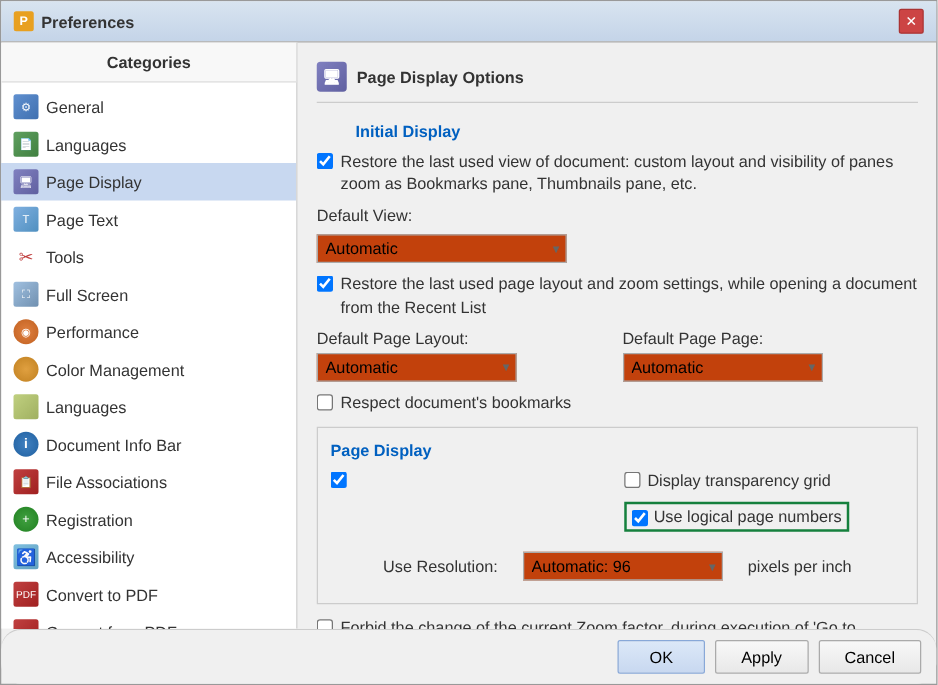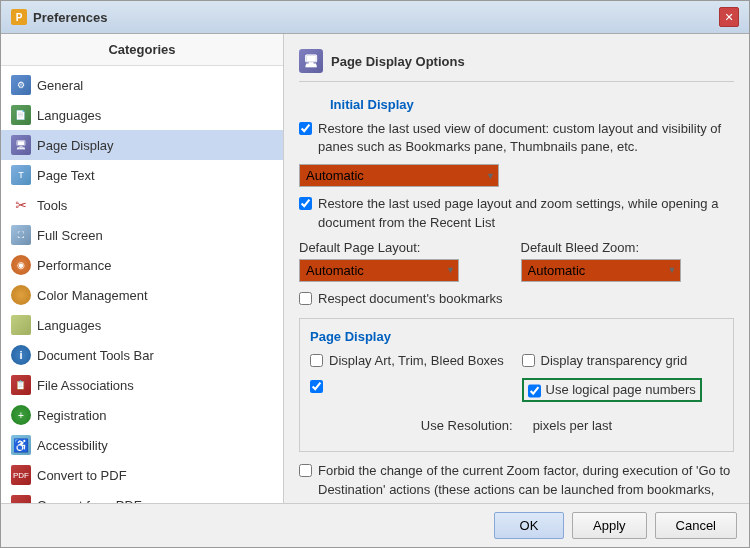--- a/index.html
+++ b/index.html
@@ -4,21 +4,21 @@
   <style>
     * { box-sizing: border-box; margin: 0; padding: 0; font-family: 'Segoe UI', Tahoma, Arial, sans-serif; font-size: 13px; }
     body { background: #f0f0f0; display: flex; justify-content: center; align-items: center; height: 100vh; }
     .dialog { width: 750px; height: 548px; background: #f0f0f0; border: 1px solid #999; box-shadow: 2px 2px 8px rgba(0,0,0,0.4); display: flex; flex-direction: column; }
     .title-bar { background: linear-gradient(to bottom, #d8e4f0, #c4d4e8); padding: 6px 10px; display: flex; align-items: center; justify-content: space-between; border-bottom: 1px solid #aaa; }
     .title-bar-left { display: flex; align-items: center; gap: 6px; }
     .title-icon { width: 16px; height: 16px; background: #e8a020; border-radius: 2px; display: flex; align-items: center; justify-content: center; color: white; font-size: 10px; font-weight: bold; }
     .title-text { font-weight: bold; color: #333; font-size: 13px; }
     .close-btn { width: 20px; height: 20px; background: #c44; border: 1px solid #a33; color: white; font-size: 11px; cursor: pointer; display: flex; align-items: center; justify-content: center; border-radius: 2px; }
     .content { display: flex; flex: 1; overflow: hidden; }
-    .sidebar { width: 283px; background: white; border-right: 1px solid #ccc; display: flex; flex-direction: column; }
+    .sidebar { width: 237px; background: white; border-right: 1px solid #ccc; display: flex; flex-direction: column; }
     .sidebar-title { text-align: center; font-weight: bold; padding: 8px; color: #333; border-bottom: 1px solid #ddd; background: #f8f8f8; }
     .sidebar-list { flex: 1; overflow-y: auto; padding: 4px 0; }
     .sidebar-item { display: flex; align-items: center; gap: 6px; padding: 5px 10px; cursor: pointer; color: #333; }
     .sidebar-item.active { background: #c8d8f0; }
     .sidebar-icon { width: 20px; height: 20px; display: flex; align-items: center; justify-content: center; flex-shrink: 0; }
     .icon-general { background: linear-gradient(135deg, #6090d0, #4070b0); border-radius: 2px; color: white; font-size: 9px; }
     .icon-documents { background: linear-gradient(135deg, #60a060, #408040); border-radius: 2px; color: white; font-size: 9px; }
     .icon-pagedisplay { background: linear-gradient(135deg, #8080c0, #6060a0); border-radius: 2px; color: white; font-size: 9px; }
     .icon-pagetext { background: linear-gradient(135deg, #80b0e0, #5090c0); border-radius: 2px; color: white; font-size: 9px; }
     .icon-tools { background: transparent; color: #c04040; font-size: 14px; }
@@ -44,21 +44,21 @@
     .form-select { padding: 3px 20px 3px 6px; border: 1px solid #aaa; background: #c2410c; appearance: none; -webkit-appearance: none; cursor: pointer; min-width: 160px; position: relative; }
     .select-wrapper { position: relative; display: inline-block; }
     .select-wrapper::after { content: '▼'; position: absolute; right: 4px; top: 50%; transform: translateY(-50%); font-size: 9px; color: #666; pointer-events: none; }
     .two-col { display: flex; gap: 8px; margin-bottom: 8px; justify-content: flex-end; }
     .two-col > div { flex: 1; }
     .page-display-section { border: 1px solid #ccc; padding: 10px; margin-top: 10px; }
     .page-display-section-title { color: #0060c0; font-weight: bold; margin-bottom: 8px; }
     .two-col-checks { display: flex; gap: 10px; }
     .col-checks { flex: 1; }
     .resolution-row { display: flex; align-items: center; gap: 20px; margin: 8px 0; justify-content: center; }
-    .bottom-buttons { display: flex; justify-content: flex-end; gap: 8px; padding: 8px 12px; border-top: 1px solid #ccc; background: #f0f0f0; }
+    .bottom-buttons { display: flex; justify-content: flex-end; gap: 8px; padding: 8px 12px; border-top: 1px solid #ccc; background: #f0f0f0; border-radius: 16px; }
     .btn { padding: 5px 20px; border: 1px solid #aaa; background: linear-gradient(to bottom, #f8f8f8, #e8e8e8); cursor: pointer; border-radius: 2px; min-width: 70px; text-align: center; }
     .btn-ok { background: linear-gradient(to bottom, #dce8f8, #c8d8f0); border-color: #88a8d8; }
   </style>
 </head>
 <body>
 
 <div class="dialog">
 
   <div class="title-bar">
     <div class="title-bar-left">
@@ -105,21 +105,21 @@
         <div class="sidebar-item">
           <div class="sidebar-icon icon-color"></div>
           <span>Color Management</span>
         </div>
         <div class="sidebar-item">
           <div class="sidebar-icon icon-languages"></div>
           <span>Languages</span>
         </div>
         <div class="sidebar-item">
           <div class="sidebar-icon icon-docinfo">i</div>
-          <span>Document Tools Bar</span>
+          <span>Document Info Bar</span>
         </div>
         <div class="sidebar-item">
           <div class="sidebar-icon icon-fileassoc">📋</div>
           <span>File Associations</span>
         </div>
         <div class="sidebar-item">
           <div class="sidebar-icon icon-registration">+</div>
           <span>Registration</span>
         </div>
         <div class="sidebar-item">
@@ -142,23 +142,26 @@
 
       <div class="panel-title">
         <div class="panel-icon">🖥</div>
         <span>Page Display Options</span>
       </div>
 
       <div class="section-label">Initial Display</div>
 
       <div class="checkbox-row">
         <input type="checkbox" checked="" style="">
-        <span class="checkbox-text">Restore the last used view of document: custom layout and visibility of panes such as Bookmarks pane, Thumbnails pane, etc.</span>
-      </div>
-
+        <span class="checkbox-text">Restore the last used view of document: custom layout and visibility of panes zoom as Bookmarks pane, Thumbnails pane, etc.</span>
+      </div>
+
+      <div class="form-row">
+        <label class="form-label">Default View:</label>
+      </div>
       <div class="form-row">
         <div class="select-wrapper">
           <select class="form-select" style="width:200px;">
             <option>Automatic</option>
           </select>
         </div>
       </div>
 
       <div class="checkbox-row">
         <input type="checkbox" checked="" style="">
@@ -168,64 +171,65 @@
       <div class="two-col">
         <div>
           <div class="form-label">Default Page Layout:</div>
           <div style="margin-top:4px;" class="select-wrapper">
             <select class="form-select" style="width:160px;">
               <option>Automatic</option>
             </select>
           </div>
         </div>
         <div>
-          <div class="form-label">Default Bleed Zoom:</div>
+          <div class="form-label">Default Page Page:</div>
           <div style="margin-top:4px;" class="select-wrapper">
             <select class="form-select" style="width:160px;">
               <option>Automatic</option>
             </select>
           </div>
         </div>
       </div>
 
       <div class="checkbox-row">
         <input type="checkbox" style="">
         <span class="checkbox-text">Respect document's bookmarks</span>
       </div>
 
       <div class="page-display-section">
         <div class="page-display-section-title">Page Display</div>
 
         <div class="two-col-checks">
           <div class="col-checks">
-            <div class="checkbox-row">
-              <input type="checkbox" style="">
-              <span class="checkbox-text">Display Art, Trim, Bleed Boxes</span>
-            </div>
             <div class="checkbox-row">
               <input type="checkbox" checked="" style="">
             </div>
           </div>
           <div class="col-checks">
             <div class="checkbox-row">
               <input type="checkbox" style="">
               <span class="checkbox-text">Display transparency grid</span>
             </div>
             <div class="checkbox-row">
               <span style="border: 2px solid #15803d; padding: 1px 4px; display:inline-flex; gap:5px;">
                 <input type="checkbox" checked="" style="">
                 <span class="checkbox-text">Use logical page numbers</span>
               </span>
             </div>
           </div>
         </div>
 
         <div class="resolution-row">
           <label class="form-label">Use Resolution:</label>
-          <span class="form-label">pixels per last</span>
+          <div class="select-wrapper">
+            <select class="form-select" style="width:140px;">
+              <option>Automatic: 96</option>
+            </select>
+          </div>
+          <span class="form-label">pixels per inch</span>
         </div>
       </div>
 
       <div class="checkbox-row" style="margin-top:10px;">
         <input type="checkbox" style="">
         <span class="checkbox-text">Forbid the change of the current Zoom factor, during execution of 'Go to Destination' actions (these actions can be launched from bookmarks, hyperlinks, javascripts).</span>
       </div>
 
       <div style="text-align:right; margin-top:6px;">
         

